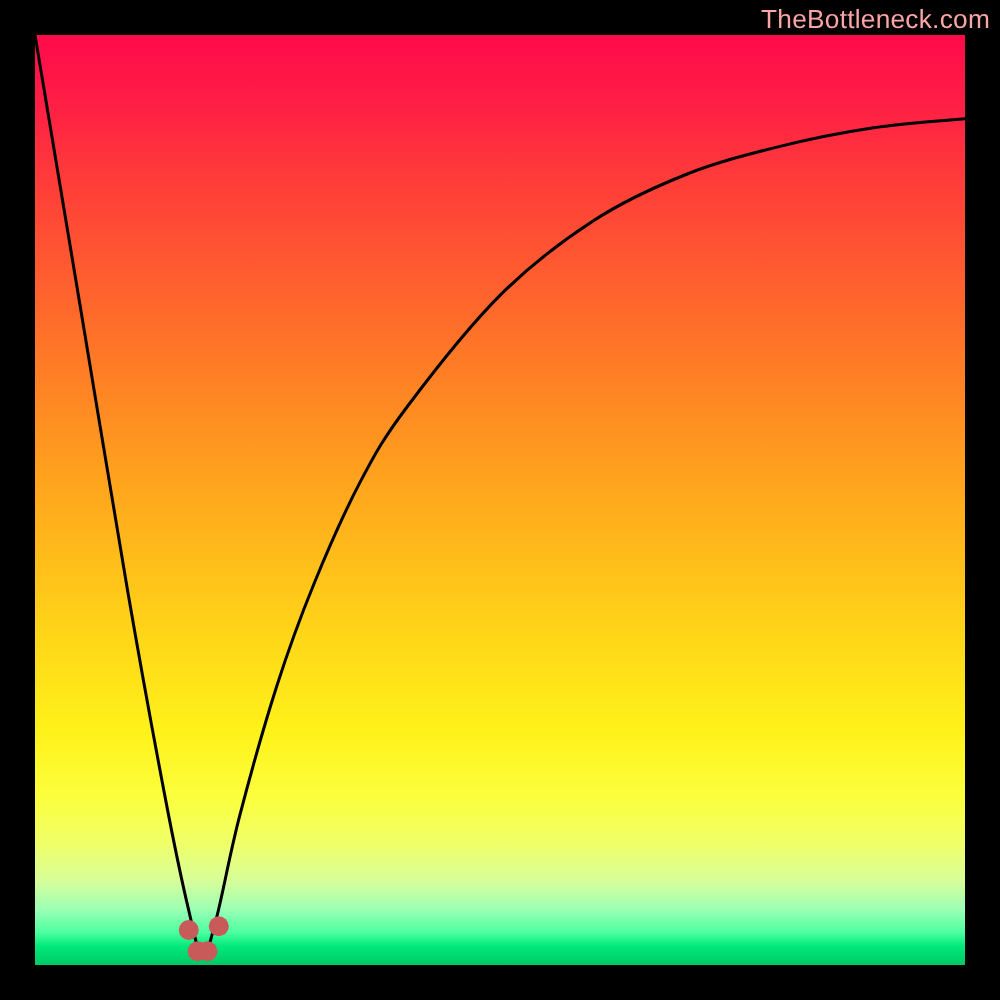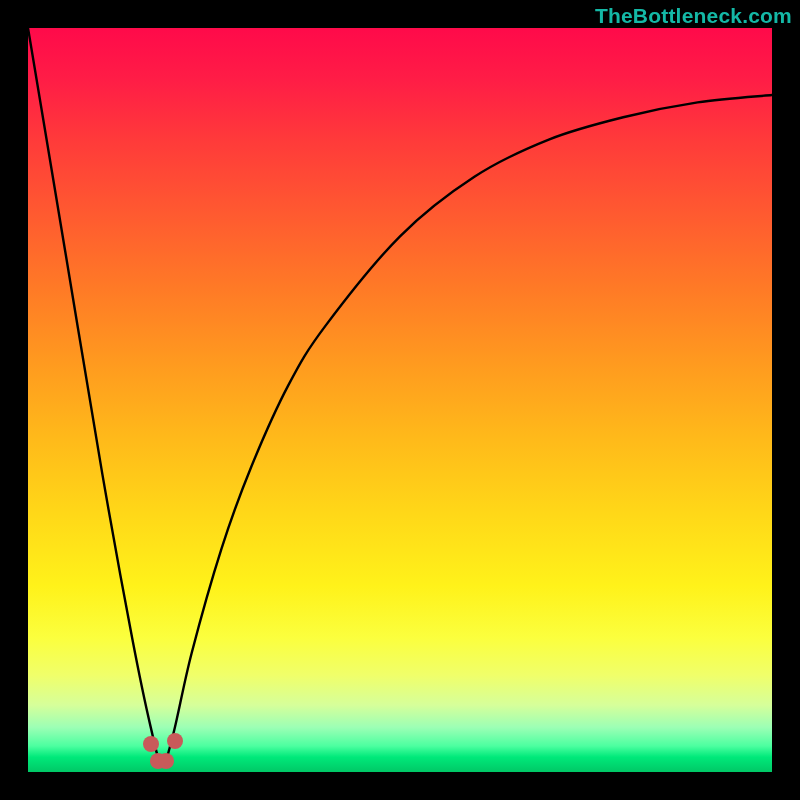--- a/index.html
+++ b/index.html
@@ -56,24 +56,24 @@
     position: absolute;
     width: 16px;
     height: 16px;
     background: #c85a5a;
     border-radius: 50%;
   }
   .attribution {
     position: absolute;
     top: 4px;
     right: 8px;
-    color: #14b8a6;
+    color: #fca5a5;
     font-size: 21px;
     letter-spacing: 0.2px;
-    font-weight: 700;
+    font-weight: 400;
   }
 </style>
 </head>
 <body>
 
 <div class="frame">
   <div class="attribution">TheBottleneck.com</div>
 
   <div class="plot-area">
     <div class="gradient"></div>

